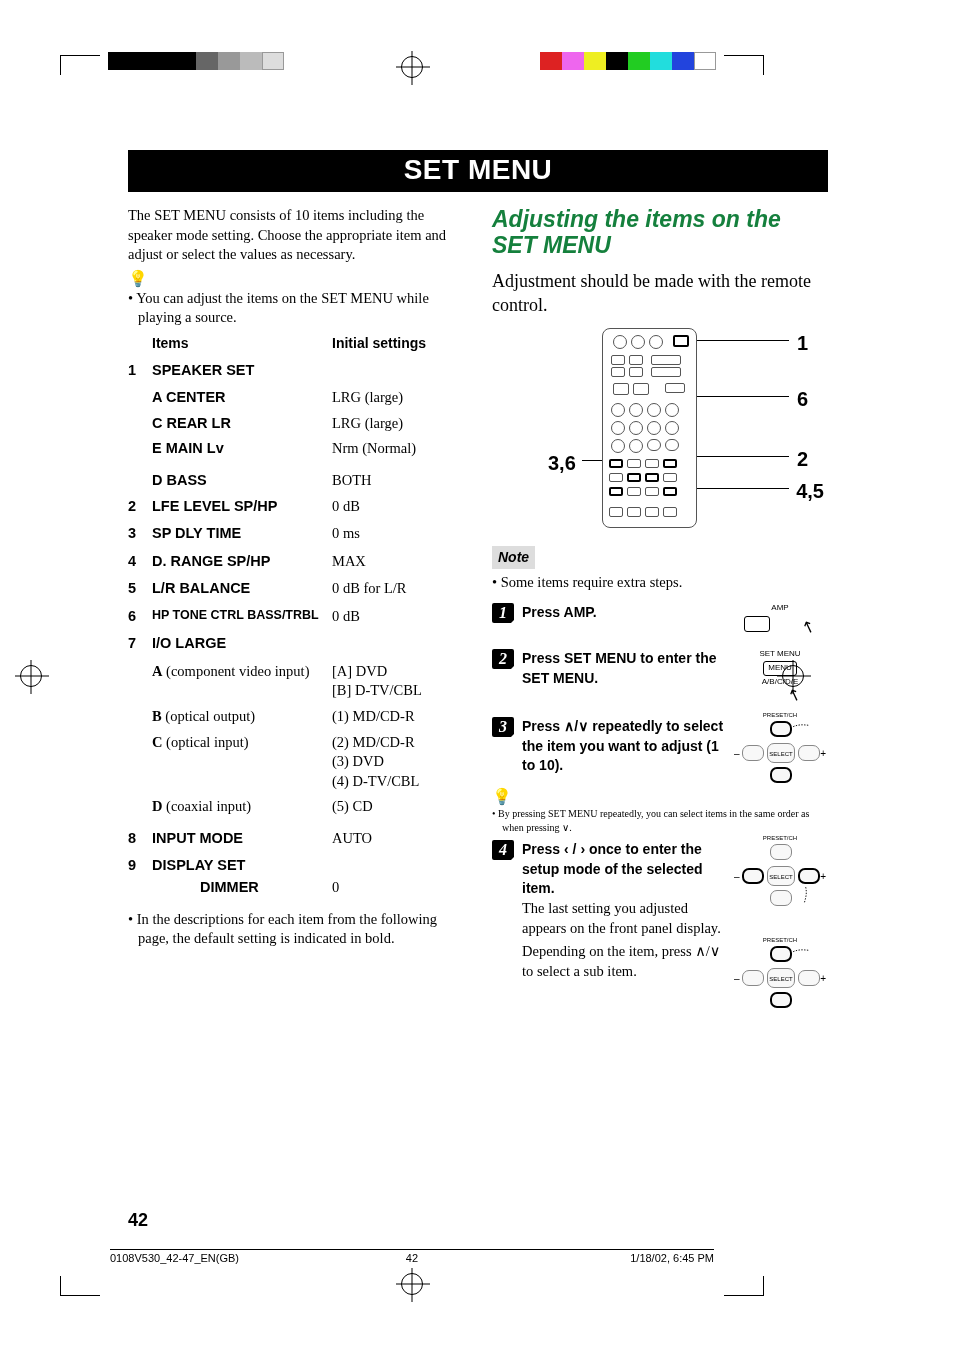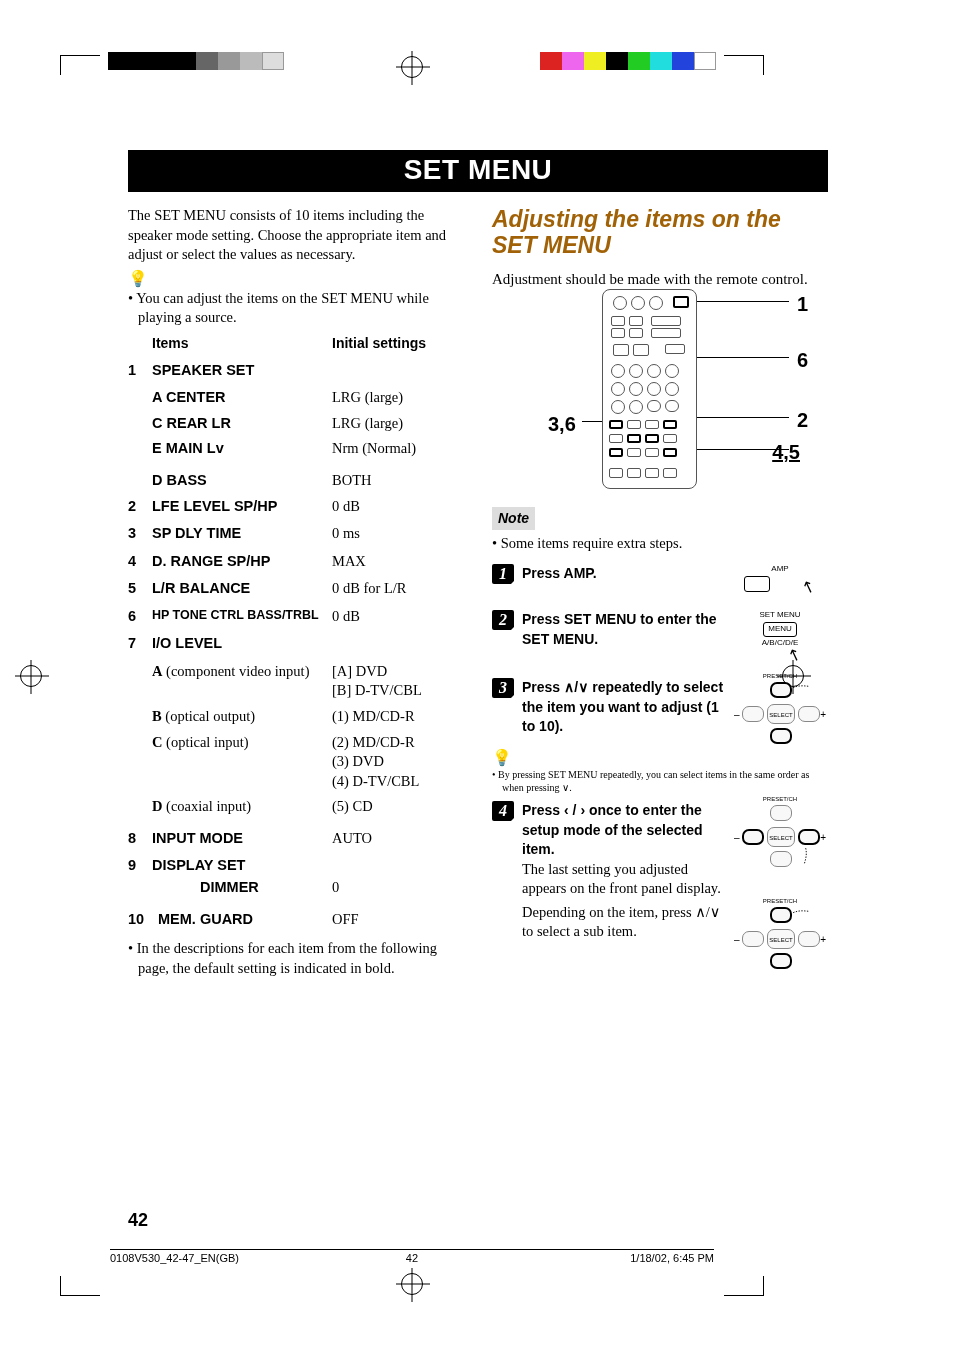--- a/index.html
+++ b/index.html
@@ -57,30 +57,30 @@
   .sub .num { width:24px; }
   .sub .name { width:180px; font-family: "Times New Roman", serif; }
   .sub .name b { font-family: "Times New Roman", serif; font-weight:bold; }
   .sub .val { flex:1; }
   .indent-sub .name { padding-left: 0; }
   .speaker-sub .name { font-family: Arial, Helvetica, sans-serif; font-weight:bold; }
 
   .footnote { margin-top: 10px; font-size: 14.5px; padding-left:10px; text-indent:-10px; }
 
   
-  .section-title { font-family: Arial, Helvetica, sans-serif; font-weight: bold; font-style: italic; font-size: 23px; line-height: 1.15; color: #a16207; margin-bottom: 10px; }
-  .para { font-size: 15px; margin-bottom: 0; }
+  .section-title { font-family: Arial, Helvetica, sans-serif; font-weight: bold; font-style: italic; font-size: 23px; line-height: 1.15; color: #15803d; margin-bottom: 10px; }
+  .para { font-size: 18px; margin-bottom: 11px; }
 
   .remote-wrap { position: relative; width: 336px; height: 210px; margin-bottom: 4px; }
   .remote { position:absolute; left:110px; top:0; width:95px; height:200px; border:1px solid #555; border-radius: 8px; }
   .callout { position:absolute; font-family: Arial, Helvetica, sans-serif; font-weight:bold; font-size:20px; }
   .callout.c-1 { right: 20px; top: 2px; }
   .callout.c-6 { right: 20px; top: 58px; }
   .callout.c-2 { right: 20px; top: 118px; }
-  .callout.c-45 { right: 28px; top: 150px; text-decoration: underline; }
+  .callout.c-45 { right: 4px; top: 150px; }
   .callout.c-36 { left: 56px; top: 122px; }
   .call-line { position:absolute; background:#000; height:1px; }
   .call-line.l1 { top:12px; left:205px; width:92px; }
   .call-line.l6 { top:68px; left:205px; width:92px; }
   .call-line.l2 { top:128px; left:205px; width:92px; }
   .call-line.l45 { top:160px; left:205px; width:92px; }
   .call-line.l36 { top:132px; left:90px; width:20px; }
 
   .remote .btnrow { position:absolute; display:flex; gap:4px; }
   .remote .mini { width:14px; height:10px; border:0.7px solid #555; border-radius:2px; }
@@ -234,21 +234,21 @@
             <span class="name">L/R BALANCE</span>
             <span class="val">0 dB for L/R</span>
           </div>
         <div class="row">
             <span class="num">6</span>
             <span class="name" style="width:200px;font-size:12.5px">HP TONE CTRL BASS/TRBL</span>
             <span class="val" style="margin-left:-20px">0 dB</span>
           </div>
         <div class="row">
             <span class="num">7</span>
-            <span class="name">I/O LEVEL</span>
+            <span class="name">I/O LARGE</span>
             <span class="val"></span>
           </div>
 
         <div class="sub indent-sub">
             <span class="num"></span>
             <span class="name"><b>A</b><span> (component video input)</span></span>
             <span class="val"><span>[A] DVD</span><br><span>[B] D-TV/CBL</span></span>
           </div>
         <div class="sub indent-sub">
             <span class="num"></span>
@@ -273,25 +273,20 @@
           </div>
         <div class="row" style="margin-bottom:2px">
             <span class="num">9</span>
             <span class="name">DISPLAY SET</span>
             <span class="val"></span>
           </div>
         <div class="sub speaker-sub" style="margin-bottom:12px">
             <span class="num"></span>
             <span class="name" style="padding-left:48px">DIMMER</span>
             <span class="val">0</span>
-          </div>
-        <div class="row">
-            <span class="num" style="width:30px">10</span>
-            <span class="name" style="width:174px">MEM. GUARD</span>
-            <span class="val">OFF</span>
           </div>
 
         <p class="footnote">• In the descriptions for each item from the following page, the default setting is indicated in bold.</p>
       </div>
 
       <div class="col right">
         <div class="section-title">Adjusting the items on the SET MENU</div>
         <p class="para">Adjustment should be made with the remote control.</p>
 
         <div class="remote-wrap">

